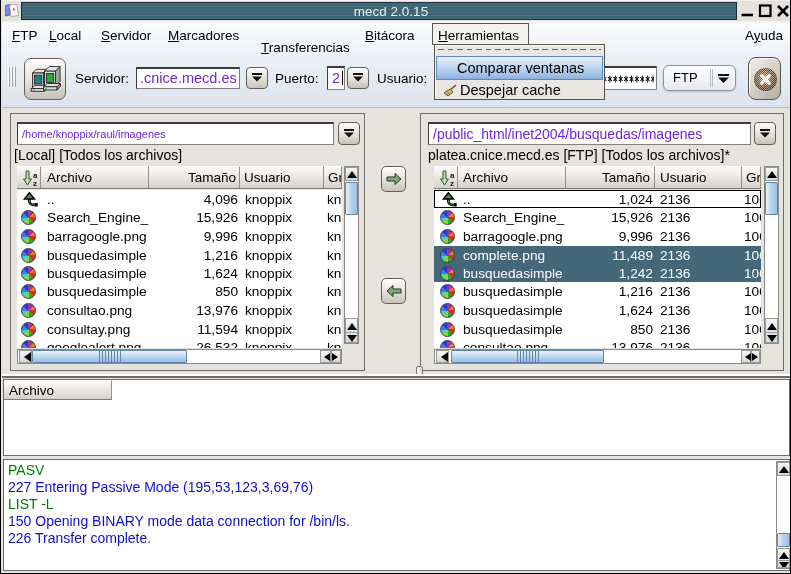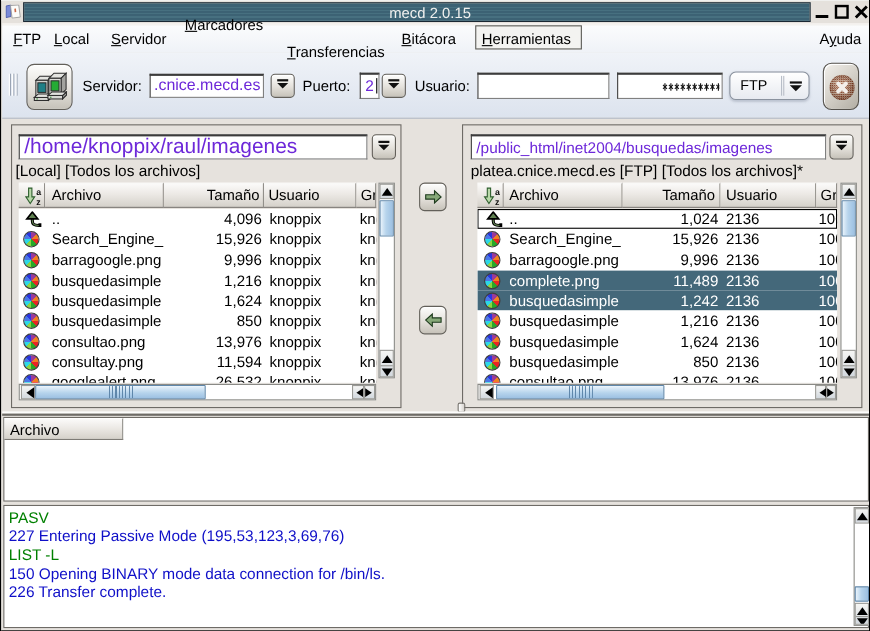--- a/index.html
+++ b/index.html
@@ -52,21 +52,21 @@
 </svg>
 
 <div class="abs" style="left:1px;top:21px;width:789px;height:2px;background:#f4f2ef"></div>
 <div class="abs" style="left:1px;top:23px;width:789px;height:25px;background:linear-gradient(#fbfcfd,#eff2f7)"></div>
 <div class="abs" style="left:1px;top:48px;width:789px;height:59px;background:linear-gradient(#f0f3f8,#dce3ee)"></div>
 <div class="abs" style="left:1px;top:107px;width:789px;height:1px;background:#b3bac6"></div>
 
 <span class="mi abs" style="left:11px;top:28px"><u>F</u>TP</span>
 <span class="mi abs" style="left:48px;top:28px"><u>L</u>ocal</span>
 <span class="mi abs" style="left:100px;top:28px"><u>S</u>ervidor</span>
-<span class="mi abs" style="left:167px;top:15px"><u>M</u>arcadores</span>
+<span class="mi abs" style="left:167px;top:28px"><u>M</u>arcadores</span>
 <span class="mi abs" style="left:260px;top:40px"><u>T</u>ransferencias</span>
 <span class="mi abs" style="left:364px;top:28px"><u>B</u>itácora</span>
 <div class="abs" style="left:431px;top:23px;width:97px;height:22px;background:#f3f3f1;border:1px solid #5a5a56"></div>
 <span class="mi abs" style="left:437px;top:28px"><u>H</u>erramientas</span>
 <span class="mi abs" style="left:744px;top:28px">A<u>y</u>uda</span>
 
 <div class="abs" style="left:7px;top:67px;width:2px;height:20px;border-left:1px solid #fff;border-right:1px solid #9aa4b4"></div>
 <div class="abs" style="left:10px;top:67px;width:2px;height:20px;border-left:1px solid #fff;border-right:1px solid #9aa4b4"></div>
 <div class="abs" style="left:13px;top:67px;width:2px;height:20px;border-left:1px solid #fff;border-right:1px solid #9aa4b4"></div>
 <div class="btn abs" style="left:23px;top:58px;width:42px;height:42px;border-radius:7px"><svg width="33" height="33" style="margin:3px 0 0 3px" viewBox="0 0 36 36">
@@ -169,21 +169,21 @@
 <div class="btn abs" style="left:747px;top:57px;width:33px;height:43px;border-radius:8px;background:linear-gradient(135deg,#f2f0ec,#d8d4cc 45%,#b2aea4);border:1px solid #55524c;box-shadow:inset 1px 1px 0 #fff">
  <div style="position:absolute;left:4.5px;top:9.5px;width:23px;height:23px;border-radius:50%;
    background:radial-gradient(circle at 45% 42%,rgba(255,240,230,.25),rgba(40,15,5,.42) 78%),repeating-conic-gradient(#8a3a1c 0% 25%,#e8d0ba 0% 50%);
    background-size:100% 100%,2px 2px"></div>
  <svg style="position:absolute;left:4.5px;top:9.5px" width="23" height="23" viewBox="0 0 23 23">
         <path d="M8,8 L15,15 M15,8 L8,15" stroke="#f4f0ec" stroke-width="3.6" stroke-linecap="round"></path>
       </svg>
 </div>
 
 <div class="abs" style="left:9px;top:113px;width:355px;height:258px;border:1px solid #6e6b66"></div>
-<div class="entry abs" style="left:16px;top:122px;width:317px;height:23px;line-height:20px;padding-left:4px;font-size:19px">/home/knoppix/raul/imagenes</div>
+<div class="entry abs" style="left:16px;top:122px;width:317px;height:23px;line-height:20px;padding-left:4px;font-size:11px">/home/knoppix/raul/imagenes</div>
 <div class="btn abs" style="left:337px;top:122px;width:22px;height:23px;text-align:center;line-height:19px"><svg width="12" height="10" viewBox="0 0 12 10">
         <rect x="1" y="1" width="10" height="2" fill="#111"></rect>
         <path d="M1,4.5 L11,4.5 L6,9.5 Z" fill="#111"></path>
       </svg></div>
 <span class="lbl abs" style="left:13px;top:147px">[Local] [Todos los archivos]</span>
 <div class="abs" style="left:16px;top:166px;width:325px">
       <div class="lhdr" style="width:325px">
 <div class="hc abs" style="left:0px;width:24px"><svg width="22" height="17" viewBox="0 0 22 17" style="margin:3px 0 0 4px">
             <path d="M5,1 L8,1 L8,9 L10.5,9 L6.5,15 L2.5,9 L5,9 Z" fill="#b8d8a8" stroke="#2f5f2f" stroke-width="1"></path>
             <text x="12" y="7.5" font-size="8" font-weight="bold" fill="#111" font-family="Liberation Sans">a</text>
@@ -452,13 +452,28 @@
         <div class="tri-u abs" style="top:-2.5px;left:0.5px"></div>
       </div>
 <div class="sthumb abs" style="left:0px;top:71px;width:13px;height:14px"></div>
 <div class="step abs" style="left:0;top:86px;width:13px;height:20px;overflow:hidden">
 <div class="tri-u abs" style="top:-2.5px;left:0.5px"></div>
 <div class="abs" style="left:-1px;right:-1px;top:11px;height:1px;background:#9a9a96"></div>
 <div class="tri-d abs" style="top:12.5px;left:0.5px"></div>
 </div>
 </div>
 
+<div class="abs" style="left:433px;top:44px;width:171px;height:56px;background:#eae7e2;z-index:50;
+ border:1px solid #55524c;box-shadow:inset 1px 1px 0 #fbfaf8">
+ <div style="position:absolute;left:3px;right:3px;top:4px;height:1.2px;background:repeating-linear-gradient(90deg,#66635d 0 5.5px,rgba(0,0,0,0) 5.5px 9.5px)"></div>
+ <div style="position:absolute;left:1px;top:11px;width:167px;height:24px;background:linear-gradient(#e8f1fb,#a6c6e8 75%,#8cb1dd);border:1px solid #5e88b8">
+   <span style="position:absolute;left:20px;top:3px;font-size:14.5px">Comparar ventanas</span>
+ </div>
+ <div style="position:absolute;left:1px;top:36px;width:167px;height:19px">
+   <span style="position:absolute;left:6px;top:2px"><svg width="16" height="15" viewBox="0 0 16 15">
+            <line x1="14" y1="2" x2="8" y2="7" stroke="#6b4a2a" stroke-width="1.6"></line>
+            <path d="M8.5,6 L11,9 L6,13 L2,10 Z" fill="#d8b878" stroke="#6b5a2a" stroke-width="1"></path>
+            <path d="M4,10.5 L7,12.8 M5.5,9.3 L9,11.8" stroke="#8a6a3a" stroke-width="0.8"></path>
+          </svg></span>
+   <span style="position:absolute;left:24px;top:1px;font-size:14.5px">Despejar cache</span>
+ </div>
+</div>
 </div>
 
 </body></html>

